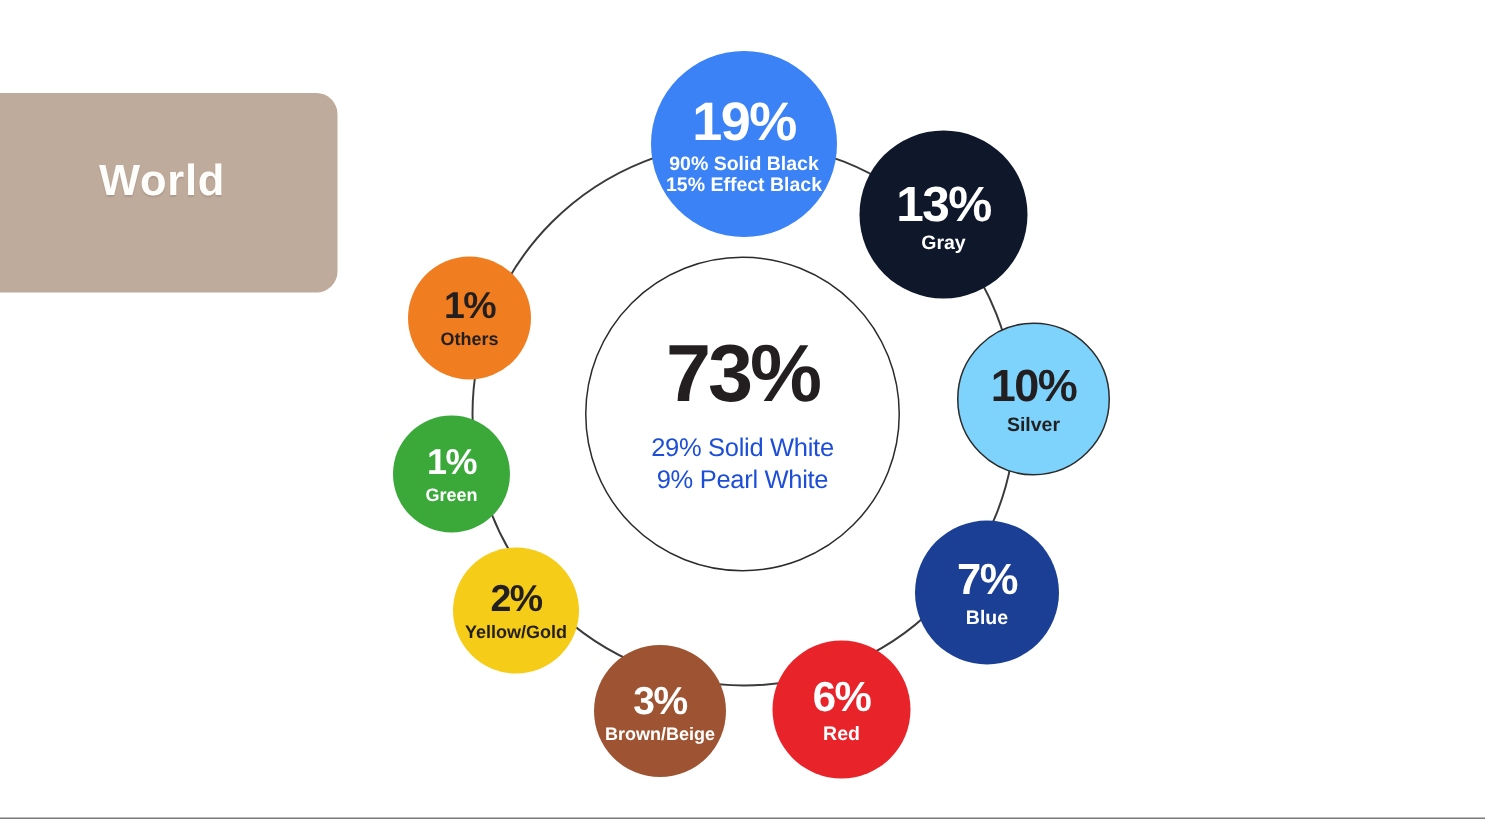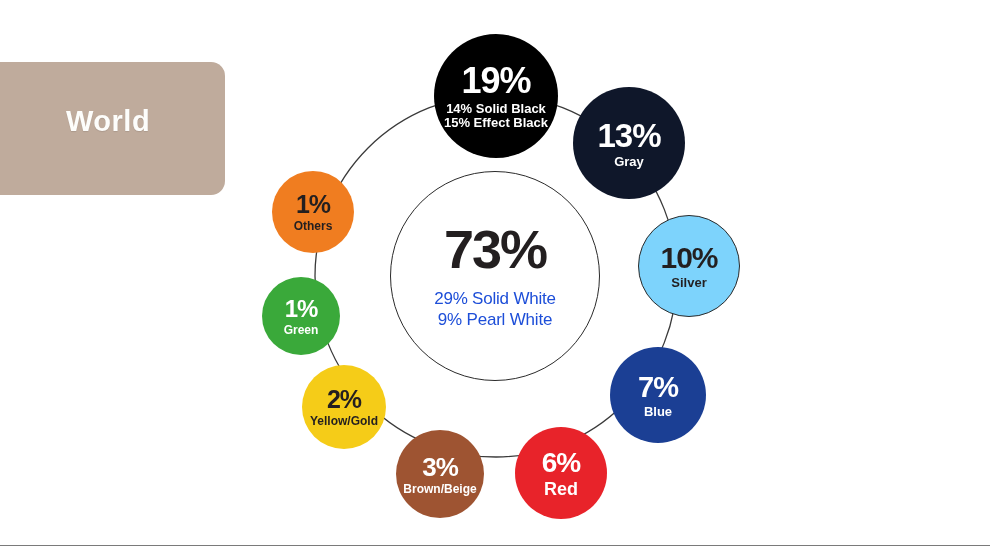--- a/index.html
+++ b/index.html
@@ -97,39 +97,39 @@
     <circle id="ring-arc" cx="496" cy="276" r="181" fill="none" stroke="#3a3a3a" stroke-width="1.3"></circle>
   </svg>
 
   <div id="center-circle">
     <div id="center-pct">73%</div>
     <div id="center-sub1">29% Solid White</div>
     <div id="center-sub2">9% Pearl White</div>
   </div>
 
   <div id="bubble-host">
-      <div class="bubble" style="left: 434px; top: 34px; width: 124px; height: 124px; background: #000000; color: rgb(255, 255, 255);">
+      <div class="bubble" style="left: 434px; top: 34px; width: 124px; height: 124px; background: #3b82f6; color: rgb(255, 255, 255);">
         <span class="pct" style="font-size: 36px;">19%</span>
-        <span class="sub" style="font-size: 13px;"><span>14% Solid Black</span><span class="l2">15% Effect Black</span></span>
+        <span class="sub" style="font-size: 13px;"><span>90% Solid Black</span><span class="l2">15% Effect Black</span></span>
       </div>
       <div class="bubble" style="left: 573px; top: 87px; width: 112px; height: 112px; background: #0f172a; color: rgb(255, 255, 255); text-align: center;">
         <span class="pct" style="font-size: 33px;">13%</span>
         <span class="sub" style="font-size: 13px;"><span>Gray</span></span>
       </div>
       <div class="bubble" style="left: 638px; top: 215px; width: 102px; height: 102px; background: #7dd3fc; color: rgb(35, 31, 32); border: 1.3px solid rgb(43, 43, 43);">
         <span class="pct" style="font-size: 30px;">10%</span>
         <span class="sub" style="font-size: 13px;"><span>Silver</span></span>
       </div>
       <div class="bubble" style="left: 610px; top: 347px; width: 96px; height: 96px; background: rgb(27, 63, 148); color: rgb(255, 255, 255);">
         <span class="pct" style="font-size: 29px;">7%</span>
         <span class="sub" style="font-size: 13px;"><span>Blue</span></span>
       </div>
       <div class="bubble" style="left: 515px; top: 427px; width: 92px; height: 92px; background: rgb(232, 35, 42); color: rgb(255, 255, 255);">
         <span class="pct" style="font-size: 28px;">6%</span>
-        <span class="sub" style="font-size: 18px;"><span>Red</span></span>
+        <span class="sub" style="font-size: 13px;"><span>Red</span></span>
       </div>
       <div class="bubble" style="left: 396px; top: 430px; width: 88px; height: 88px; background: rgb(158, 84, 50); color: rgb(255, 255, 255);">
         <span class="pct" style="font-size: 26px;">3%</span>
         <span class="sub" style="font-size: 12px;"><span>Brown/Beige</span></span>
       </div>
       <div class="bubble" style="left: 302px; top: 365px; width: 84px; height: 84px; background: rgb(245, 204, 24); color: rgb(35, 31, 32);">
         <span class="pct" style="font-size: 25px;">2%</span>
         <span class="sub" style="font-size: 12px;"><span>Yellow/Gold</span></span>
       </div>
       <div class="bubble" style="left: 262px; top: 277px; width: 78px; height: 78px; background: rgb(58, 169, 58); color: rgb(255, 255, 255);">

